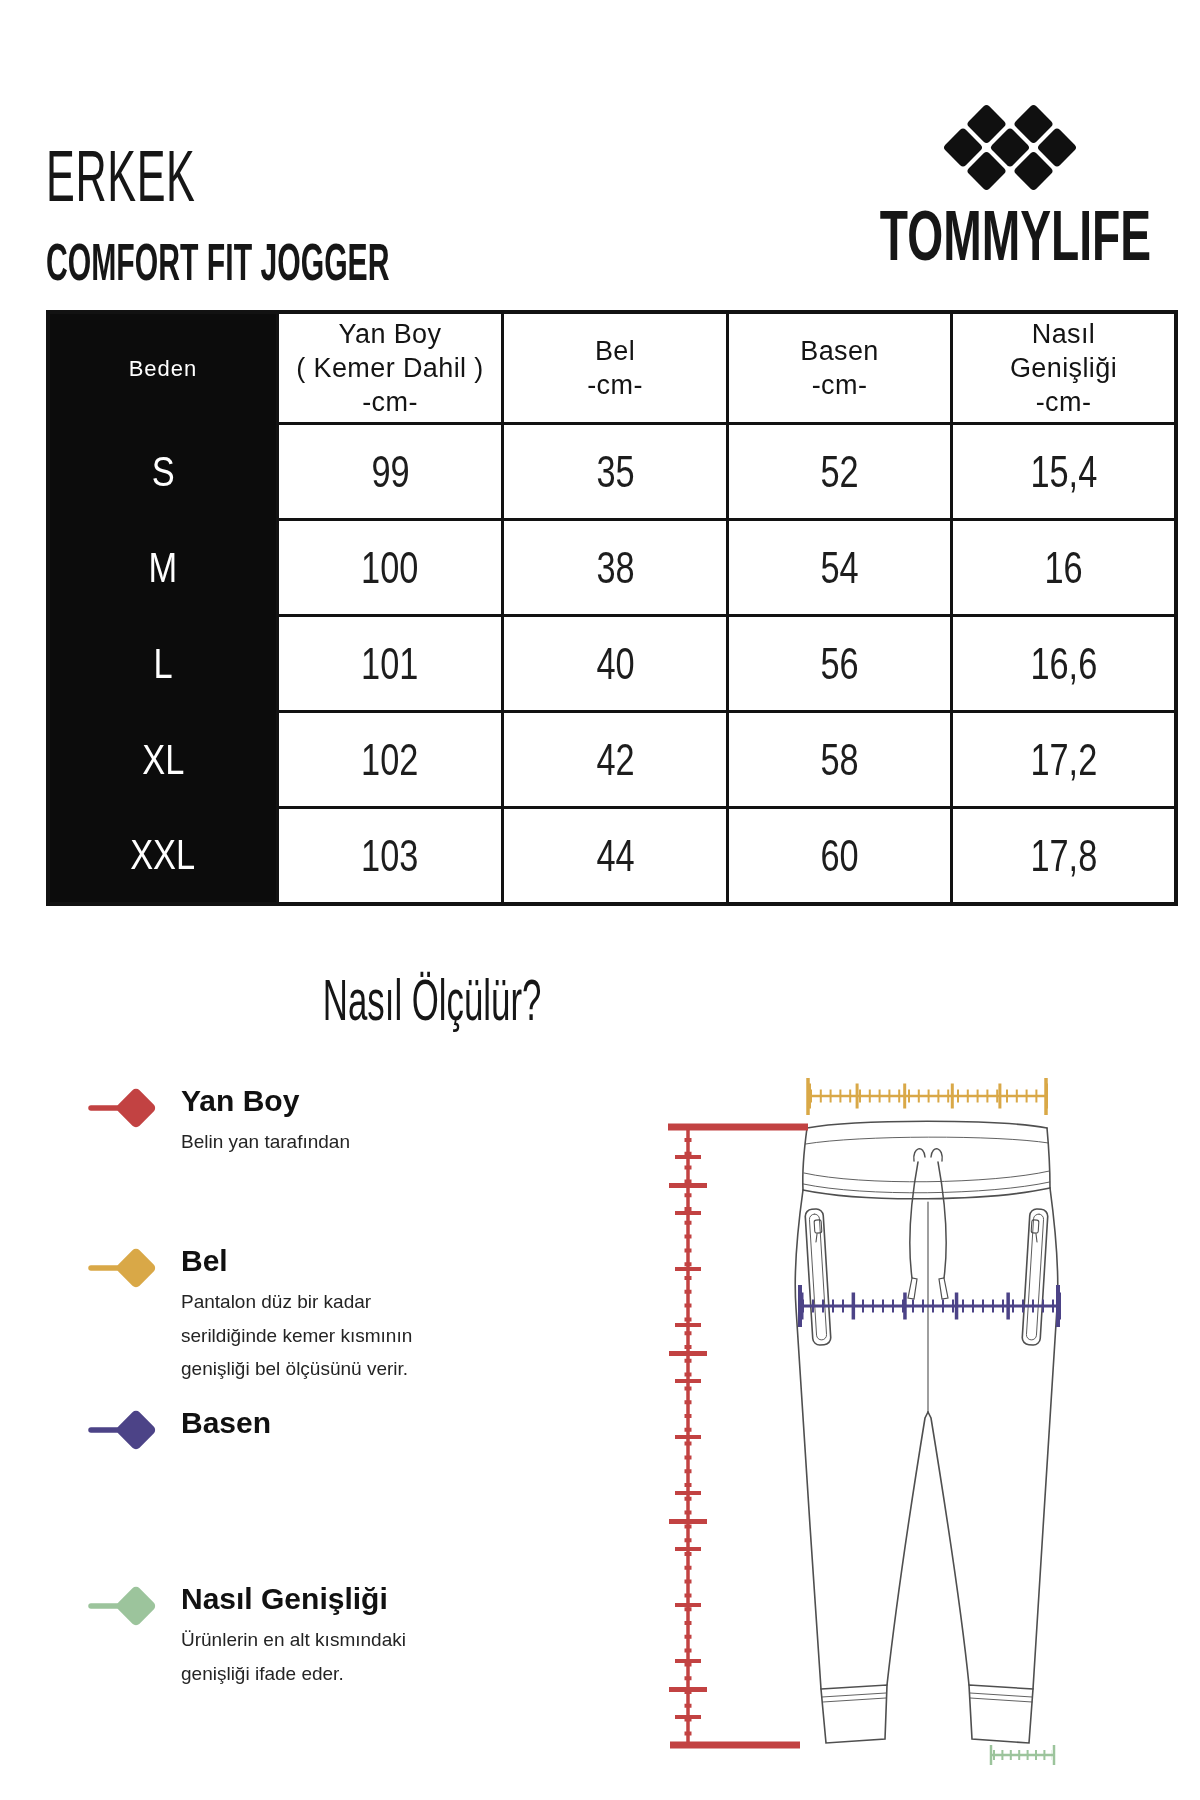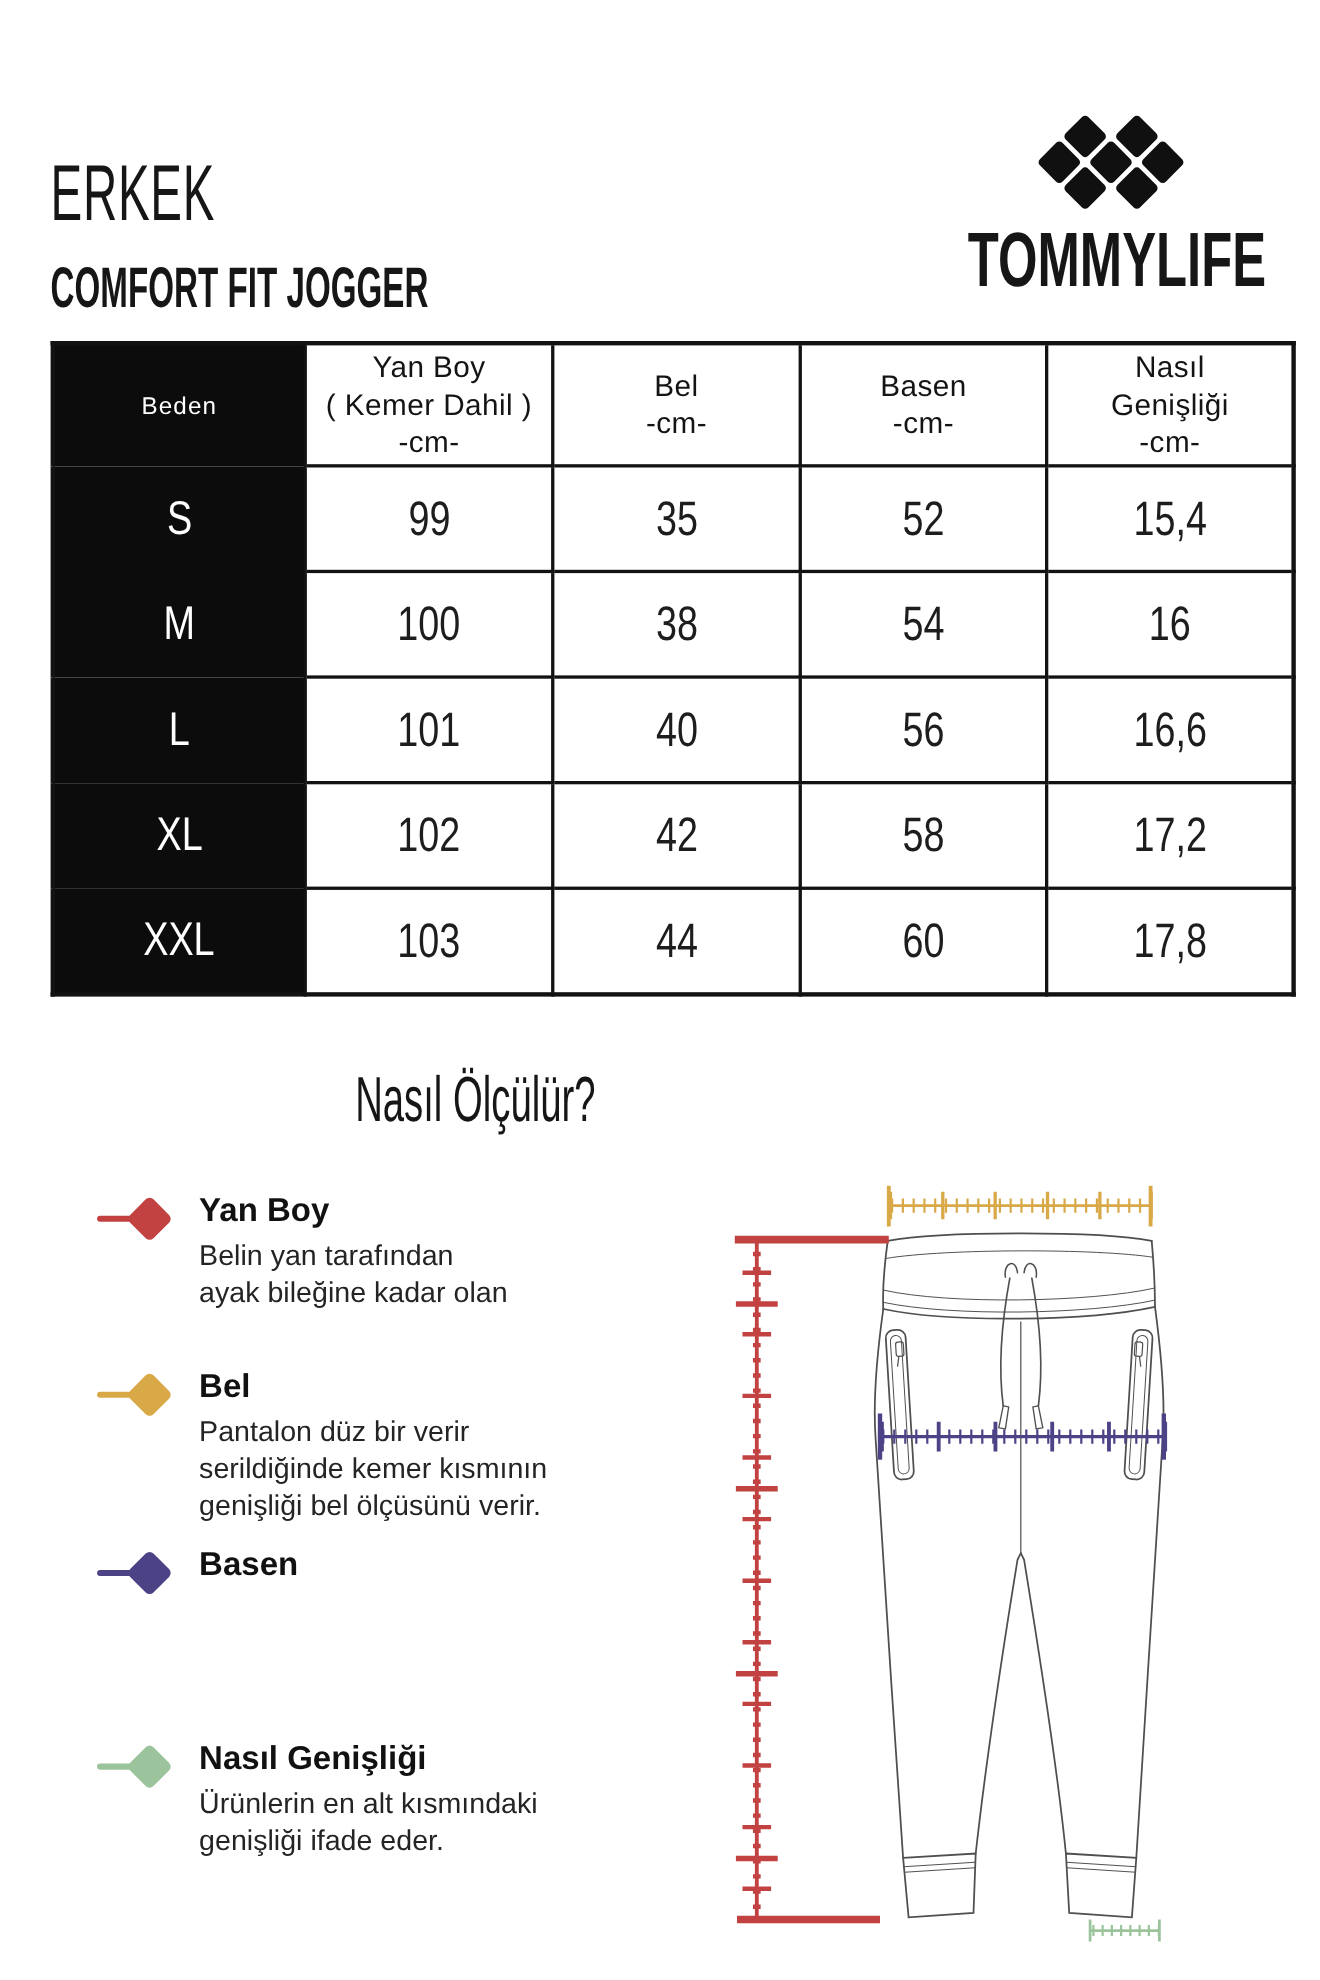--- a/index.html
+++ b/index.html
@@ -28,21 +28,21 @@
   .size-letter{color:#ffffff;font-size:43px;transform:scaleX(0.8);}
   .num{font-size:44px;color:#1d1d1d;transform:scaleX(0.78);}
 
   
   .howto-title{left:250px;top:952px;width:700px;text-align:left;font-size:58px;line-height:96px;font-weight:400;}
   .howto-title .cond-c{transform:scaleX(0.60);}
 
   .measure-item{position:absolute;left:88px;width:430px;}
   .m-icon{position:absolute;left:0;top:-6px;}
   .m-title{margin-left:93px;font-size:30px;font-weight:700;color:#111;}
-  .m-desc{margin-left:93px;margin-top:7px;font-size:26px;line-height:33.5px;color:#242424;}
+  .m-desc{margin-left:93px;margin-top:7px;font-size:19px;line-height:33.5px;color:#242424;}
 
   .diagram{left:580px;top:1040px;}
 </style>
 </head>
 <body>
 
 <div class="abs category-label">
   <span class="cond">ERKEK</span>
 </div>
 <div class="abs product-title">
@@ -141,32 +141,31 @@
 </div>
 
 <div class="measure-item" style="top:1084px;">
   <svg class="m-icon" width="82" height="60" viewBox="0 0 82 60">
     <line x1="3" y1="30" x2="48" y2="30" stroke-width="5.5" stroke-linecap="round" stroke="#c24242"></line>
     <rect x="33" y="15" width="30" height="30" rx="5" transform="rotate(45 48 30)" fill="#c24242"></rect>
   </svg>
   <div class="m-title">Yan Boy</div>
   <div class="m-desc">
     <div>Belin yan tarafından</div>
-    <div>ayak bileğine kadar olan</div>
   </div>
 </div>
 
 <div class="measure-item" style="top:1244px;">
   <svg class="m-icon" width="82" height="60" viewBox="0 0 82 60">
     <line x1="3" y1="30" x2="48" y2="30" stroke-width="5.5" stroke-linecap="round" stroke="#d9a847"></line>
     <rect x="33" y="15" width="30" height="30" rx="5" transform="rotate(45 48 30)" fill="#d9a847"></rect>
   </svg>
   <div class="m-title">Bel</div>
   <div class="m-desc">
-    <div>Pantalon düz bir verir</div>
+    <div>Pantalon düz bir kadar</div>
     <div>serildiğinde kemer kısmının</div>
     <div>genişliği bel ölçüsünü verir.</div>
   </div>
 </div>
 
 <div class="measure-item" style="top:1406px;">
   <svg class="m-icon" width="82" height="60" viewBox="0 0 82 60">
     <line x1="3" y1="30" x2="48" y2="30" stroke-width="5.5" stroke-linecap="round" stroke="#4c4387"></line>
     <rect x="33" y="15" width="30" height="30" rx="5" transform="rotate(45 48 30)" fill="#4c4387"></rect>
   </svg>

